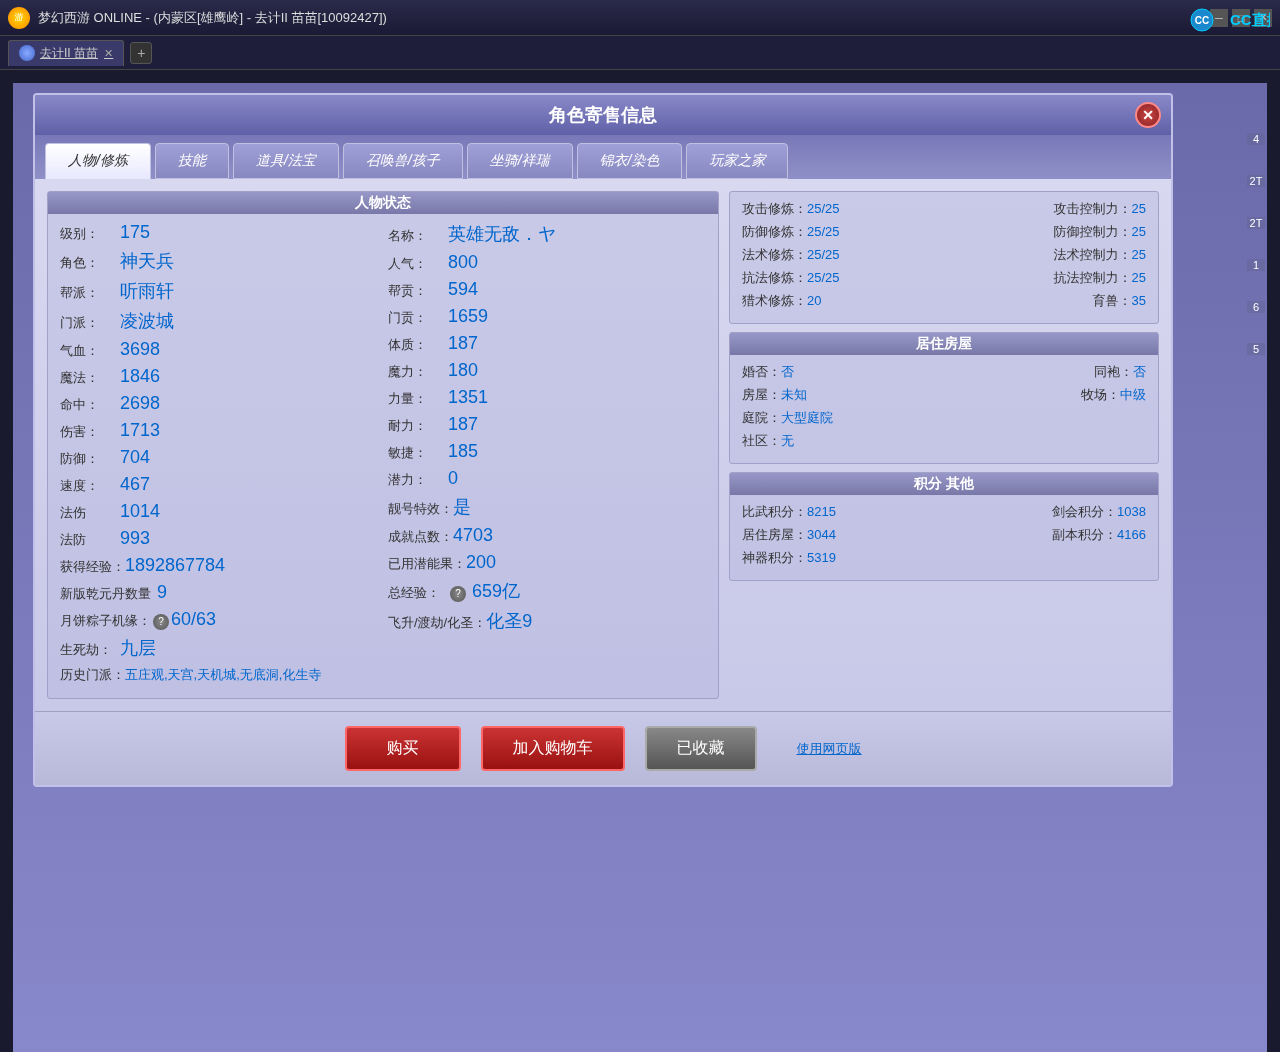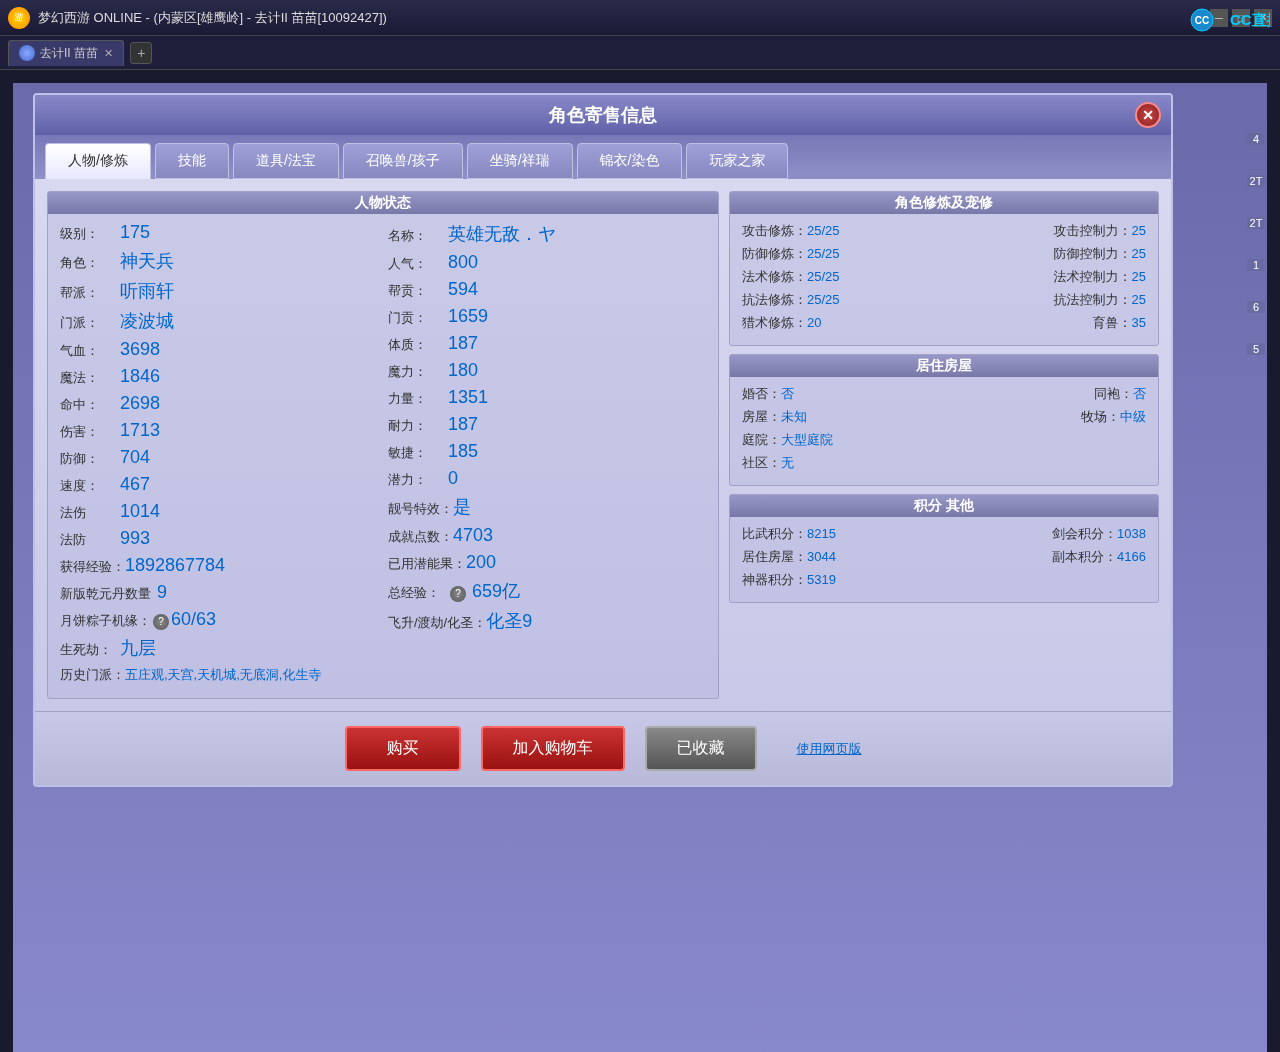--- a/index.html
+++ b/index.html
@@ -66,20 +66,21 @@
     .tab-item {
       display: flex; align-items: center;
       background: #3a3a6a;
       border: 1px solid #555;
       border-bottom: none;
       padding: 0 10px;
       color: #ccc; font-size: 12px;
       cursor: pointer;
       height: 26px;
       border-radius: 3px 3px 0 0;
+      text-decoration: underline;
     }
     .tab-item .tab-icon {
       width: 16px; height: 16px;
       background: radial-gradient(circle, #88aaff, #4466cc);
       border-radius: 50%;
       margin-right: 5px;
     }
     .tab-close {
       margin-left: 6px; color: #aaa; cursor: pointer; font-size: 11px;
     }
@@ -145,20 +146,21 @@
       background: linear-gradient(180deg, #7878b8, #9090c8);
     }
     .nav-tab {
       padding: 8px 22px;
       background: linear-gradient(180deg, #a0a0d8, #8888c0);
       border: 1px solid #c0c0e0;
       border-radius: 4px 4px 0 0;
       color: #fff;
       font-size: 14px;
       cursor: pointer;
+      font-style: italic;
     }
     .nav-tab.active {
       background: linear-gradient(180deg, #fff, #e8e8ff);
       color: #333;
       border-bottom: none;
     }
 
     
     .content-area {
       background: linear-gradient(180deg, #d8d8f0 0%, #c8c8e8 100%);
@@ -513,23 +515,20 @@
               <span class="data-label">飞升/渡劫/化圣：</span>
               <span class="data-value">化圣9</span>
             </div>
           </div>
         </div>
       </div>
 
       <div class="right-panel">
 
         <div class="right-section">
-          <div class="section-header">
-            <span>角色修炼及宠修</span>
-          </div>
           <div class="right-data-table">
             <div class="right-data-row">
               <div class="right-data-pair">
                 <span class="right-label">攻击修炼：</span>
                 <span class="right-value">25/25</span>
               </div>
               <div class="right-data-pair">
                 <span class="right-label">攻击控制力：</span>
                 <span class="right-value">25</span>
               </div>

